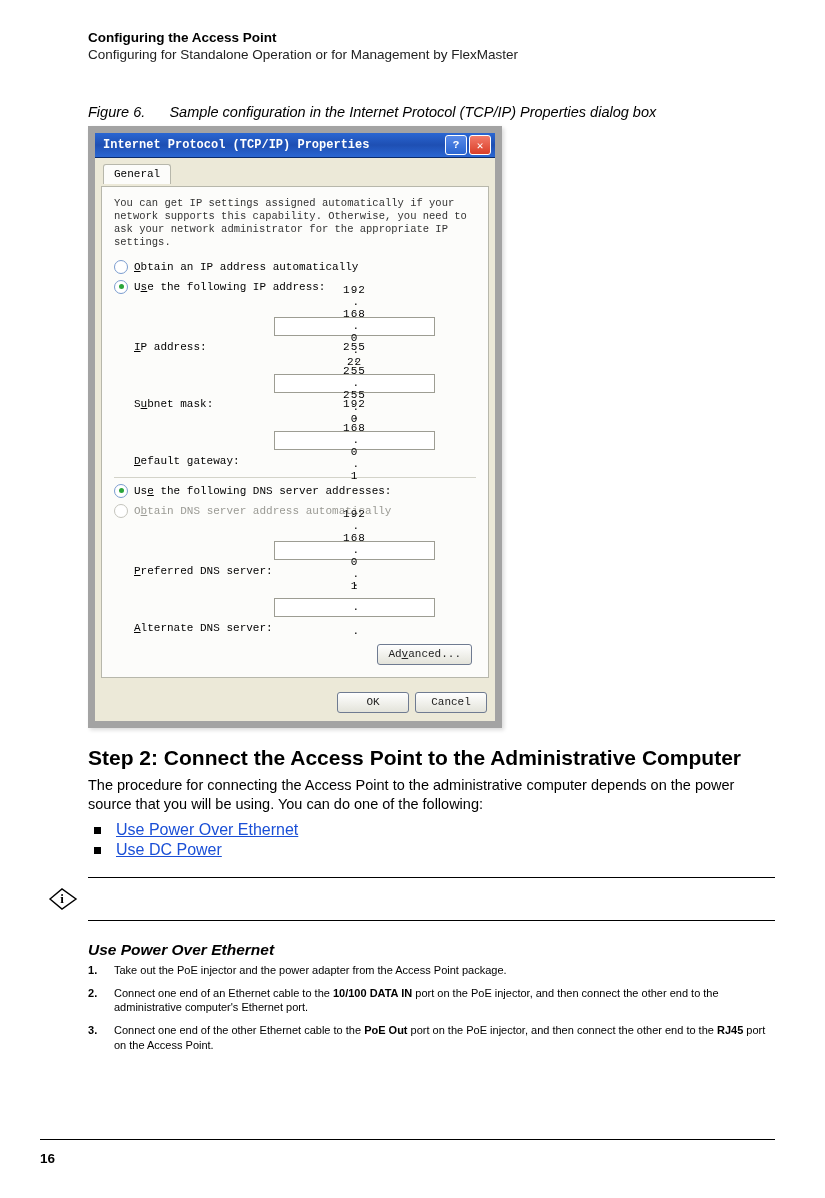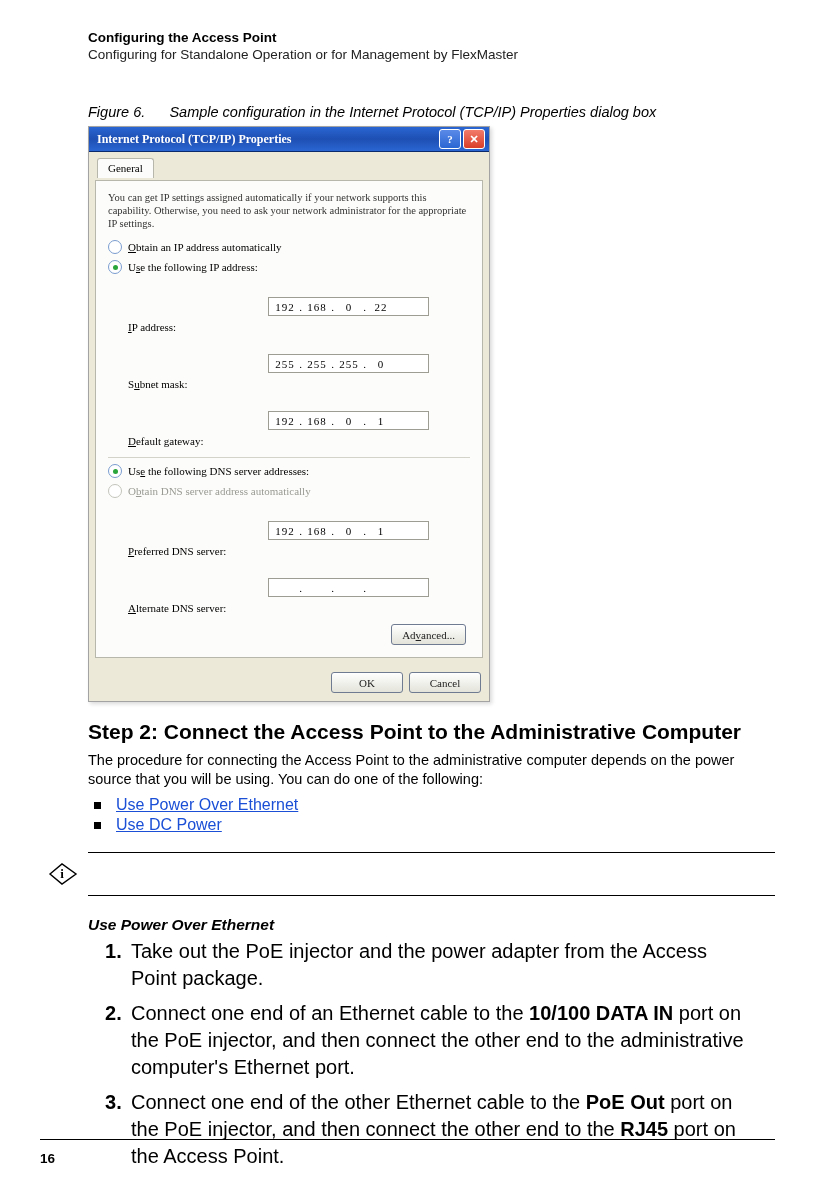--- a/index.html
+++ b/index.html
@@ -28,23 +28,23 @@
     color: #222;
   }
   .figcap {
     font-style: italic;
     font-size: 14.5px;
     margin-top: 42px;
   }
   .dialog {
     width: 400px;
     margin-top: 6px;
-    border: 1px solid #a3a3a3;
+    border: 7px solid #a3a3a3;
     background: #ece9d8;
-    font-family: Liberation Serif, serif;
+    font-family: Liberation Mono, monospace;
     font-size: 11px;
     color: #000;
     position: relative;
     box-shadow: 2px 2px 4px rgba(0,0,0,0.15);
   }
   .titlebar {
     height: 24px;
     background: linear-gradient(to bottom, #2a66d2 0%, #1e4fb3 50%, #2a66d2 100%);
     color: #fff;
     font-weight: bold;
@@ -125,24 +125,25 @@
     font-size: 11px;
   }
   .fieldrow label { width: 140px; margin-top: 41px; }
   .ip {
     width: 155px;
     height: 17px;
     border: 1px solid #9d9d93;
     background: #fff;
     display:flex;
     align-items:center;
-    justify-content:flex-start;
+    justify-content:center;
     font-size: 11px;
     letter-spacing: 1px;
     padding: 0 2px;
+    flex-direction: column;
   }
   .ip span.oct { width: 28px; text-align:center; display:inline-block;}
   .ip span.dot { width: 4px; text-align:center;}
   .ip.empty span.oct { color: transparent; }
   
   .hr {
     border: none;
     border-top: 1px solid #d3d3c9;
     margin: 10px 0 6px;
   }
@@ -222,23 +223,23 @@
     font-style: italic;
     font-size: 15.5px;
     margin-top: 20px;
     margin-bottom: 4px;
   }
   .steps { margin: 4px 0 0 0; padding: 0; list-style:none; counter-reset: step;}
   .steps li {
     counter-increment: step;
     position: relative;
     padding-left: 26px;
-    font-size: 20px;
+    font-size: 11px;
     line-height: 1.35;
-    margin: 4px 17px 8px;
+    margin: 4px 0 8px;
   }
   .steps li::before {
     content: counter(step) ".";
     font-weight: bold;
     position: absolute;
     left: 0;
     top: 0;
   }
   .pagenum {
     position: absolute;

